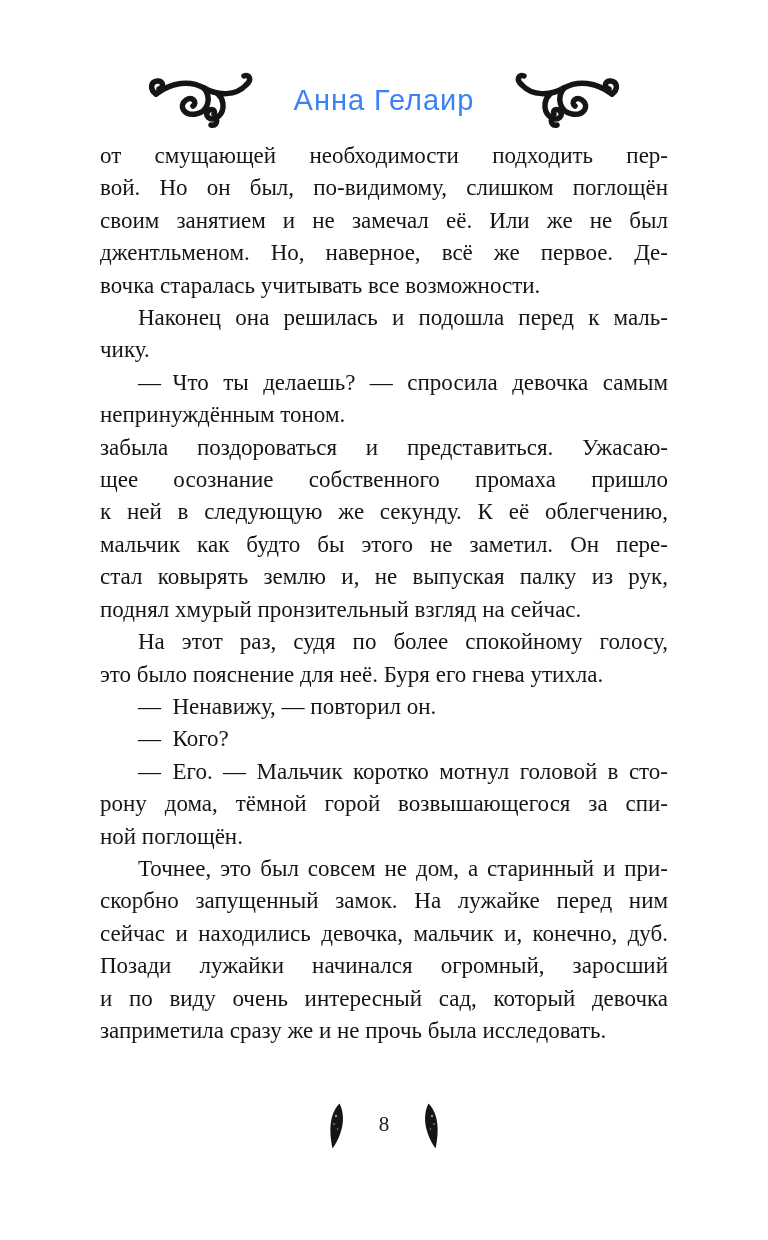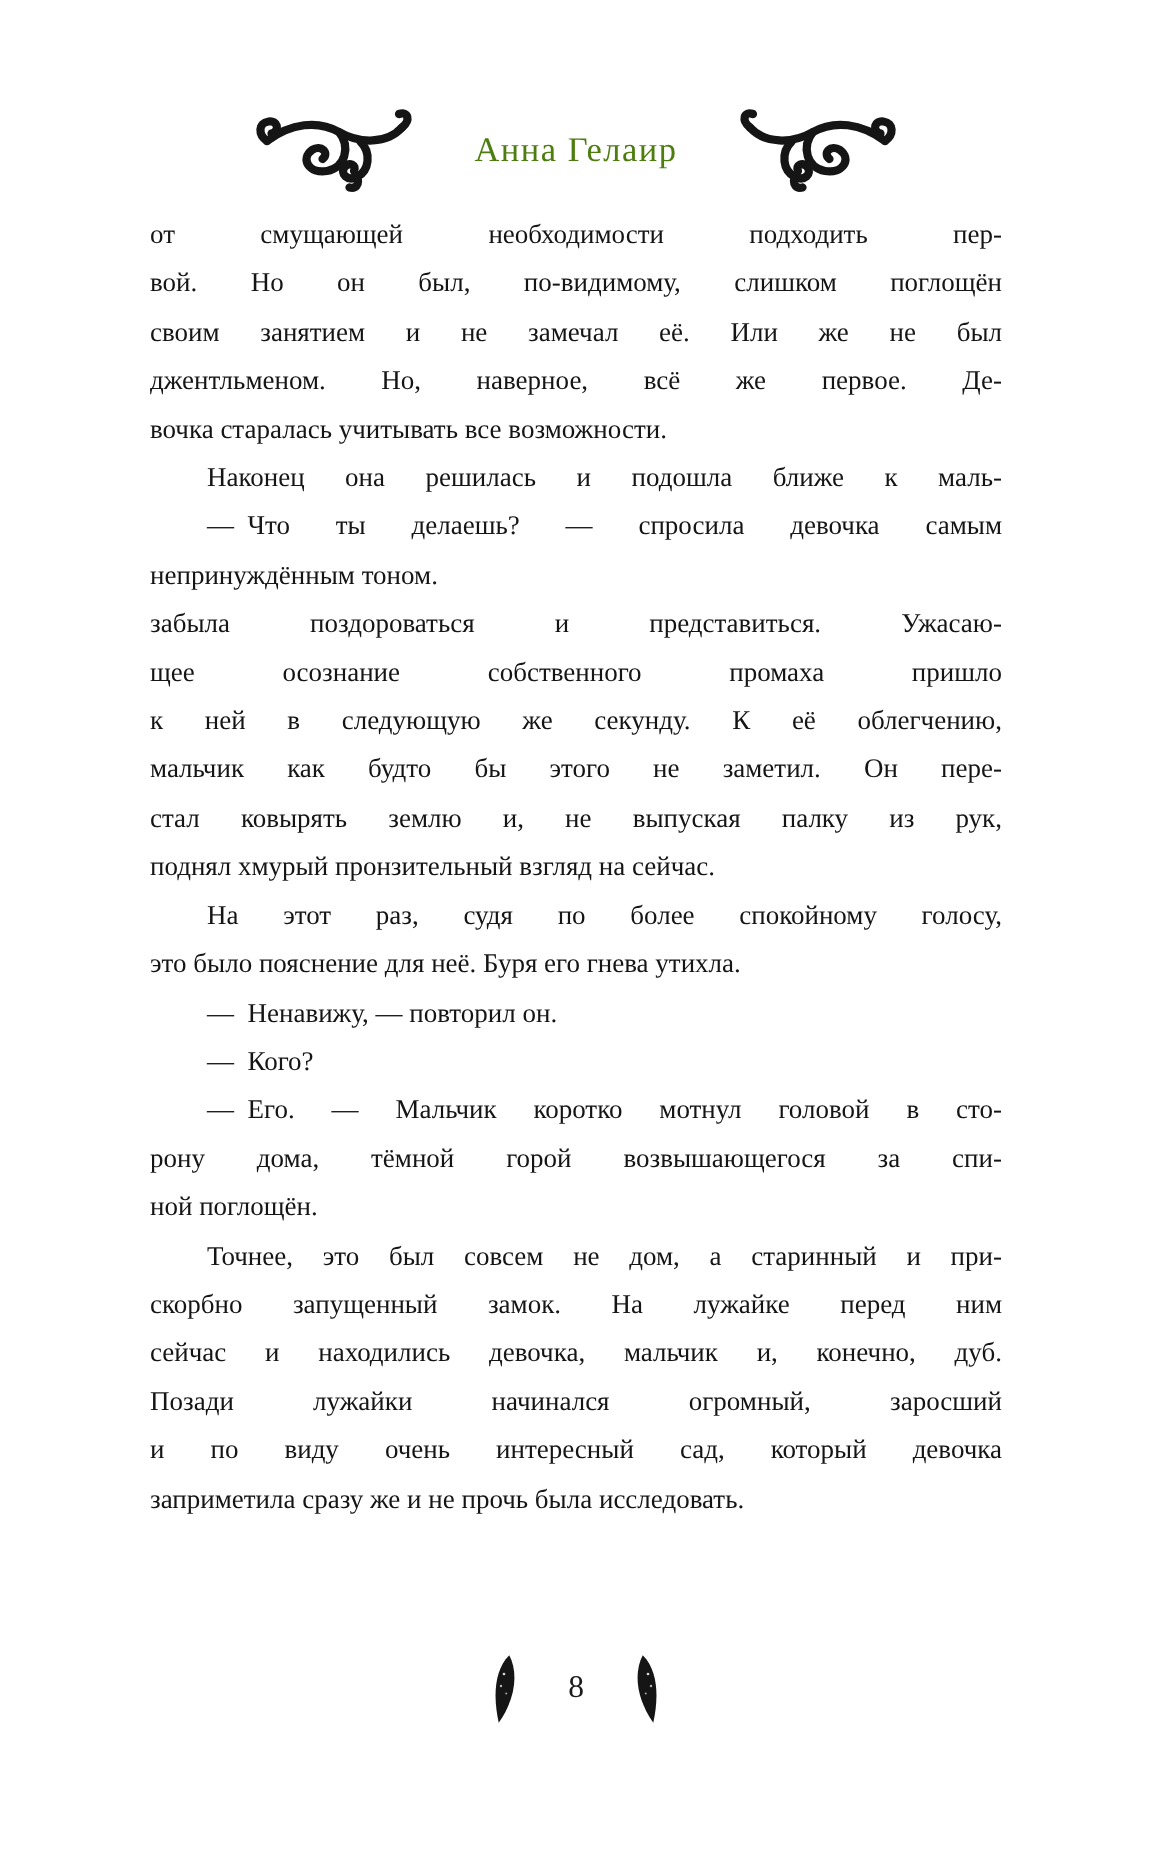--- a/index.html
+++ b/index.html
@@ -23,36 +23,36 @@
     position: absolute;
     top: 72px;
     left: 0;
     width: 100%;
     display: flex;
     justify-content: center;
     align-items: center;
     gap: 36px;
   }
   .running-head .author {
-    font-family: Liberation Serif, serif;
-    font-size: 23px;
+    font-family: Liberation Sans, sans-serif;
+    font-size: 29px;
     letter-spacing: 1px;
-    color: #4d7c0f;
+    color: #3b82f6;
     white-space: nowrap;
   }
   .flourish { width: 112px; height: 56px; display: block; }
   .flourish.mirrored { transform: scaleX(-1); }
 
   
   .text-block {
     position: absolute;
     top: 140px;
     left: 100px;
     width: 568px;
-    font-size: 18px;
+    font-size: 23px;
     line-height: 32.4px;
     color: #151515;
   }
   .paragraph { margin: 0; }
   .line {
     text-align: justify;
     text-align-last: justify;
     min-height: 32.4px;
   }
   .line.last { text-align-last: left; }
@@ -113,21 +113,22 @@
 
   <div class="text-block">
       <div class="paragraph">
         <div class="line">от смущающей необходимости подходить пер-</div>
         <div class="line">вой. Но он был, по-видимому, слишком поглощён</div>
         <div class="line">своим занятием и не замечал её. Или же не был</div>
         <div class="line">джентльменом. Но, наверное, всё же первое. Де-</div>
         <div class="line last">вочка старалась учитывать все возможности.</div>
       </div>
       <div class="paragraph">
-        <div class="line indent">Наконец она решилась и подошла ближе к маль-</div>
+        <div class="line indent">Наконец она решилась и подошла перед к маль-</div>
+        <div class="line last">чику.</div>
       </div>
       <div class="paragraph">
         <div class="line indent">— Что ты делаешь? — спросила девочка самым</div>
         <div class="line last">непринуждённым тоном.</div>
       </div>
       <div class="paragraph">
         <div class="line">забыла поздороваться и представиться. Ужасаю-</div>
         <div class="line">щее осознание собственного промаха пришло</div>
         <div class="line">к ней в следующую же секунду. К её облегчению,</div>
         <div class="line">мальчик как будто бы этого не заметил. Он пере-</div>

